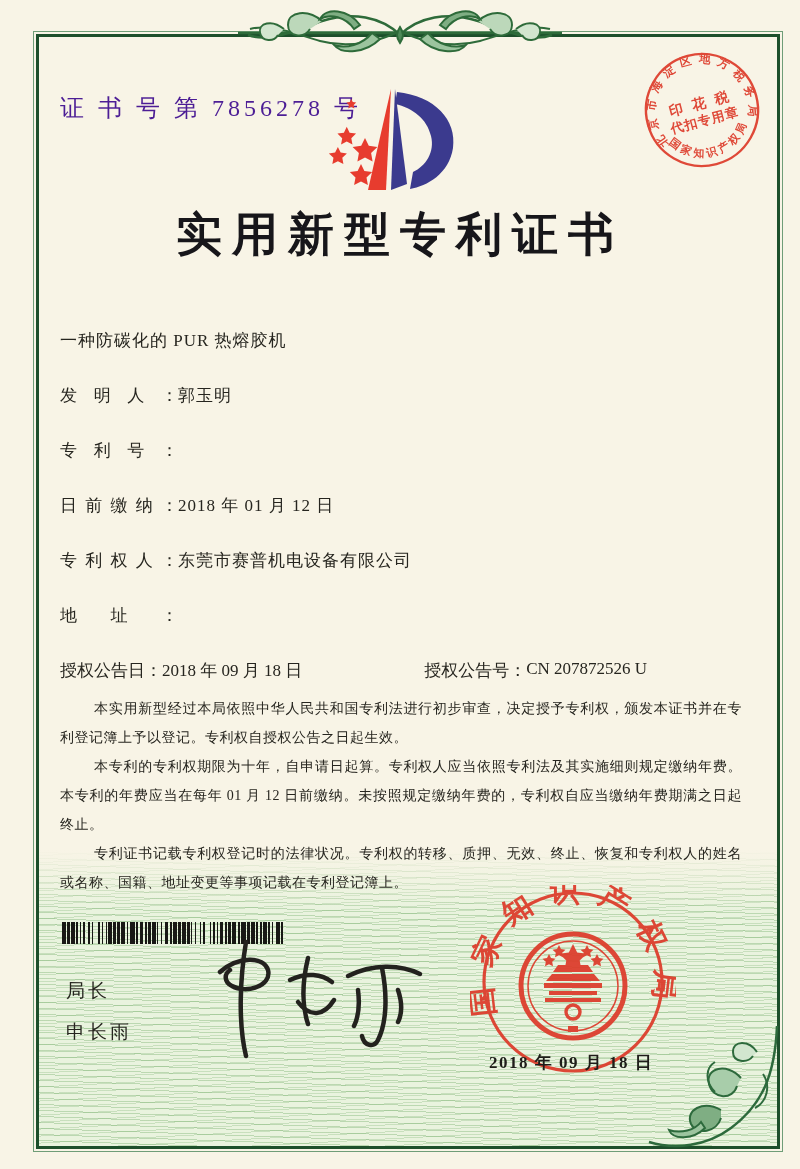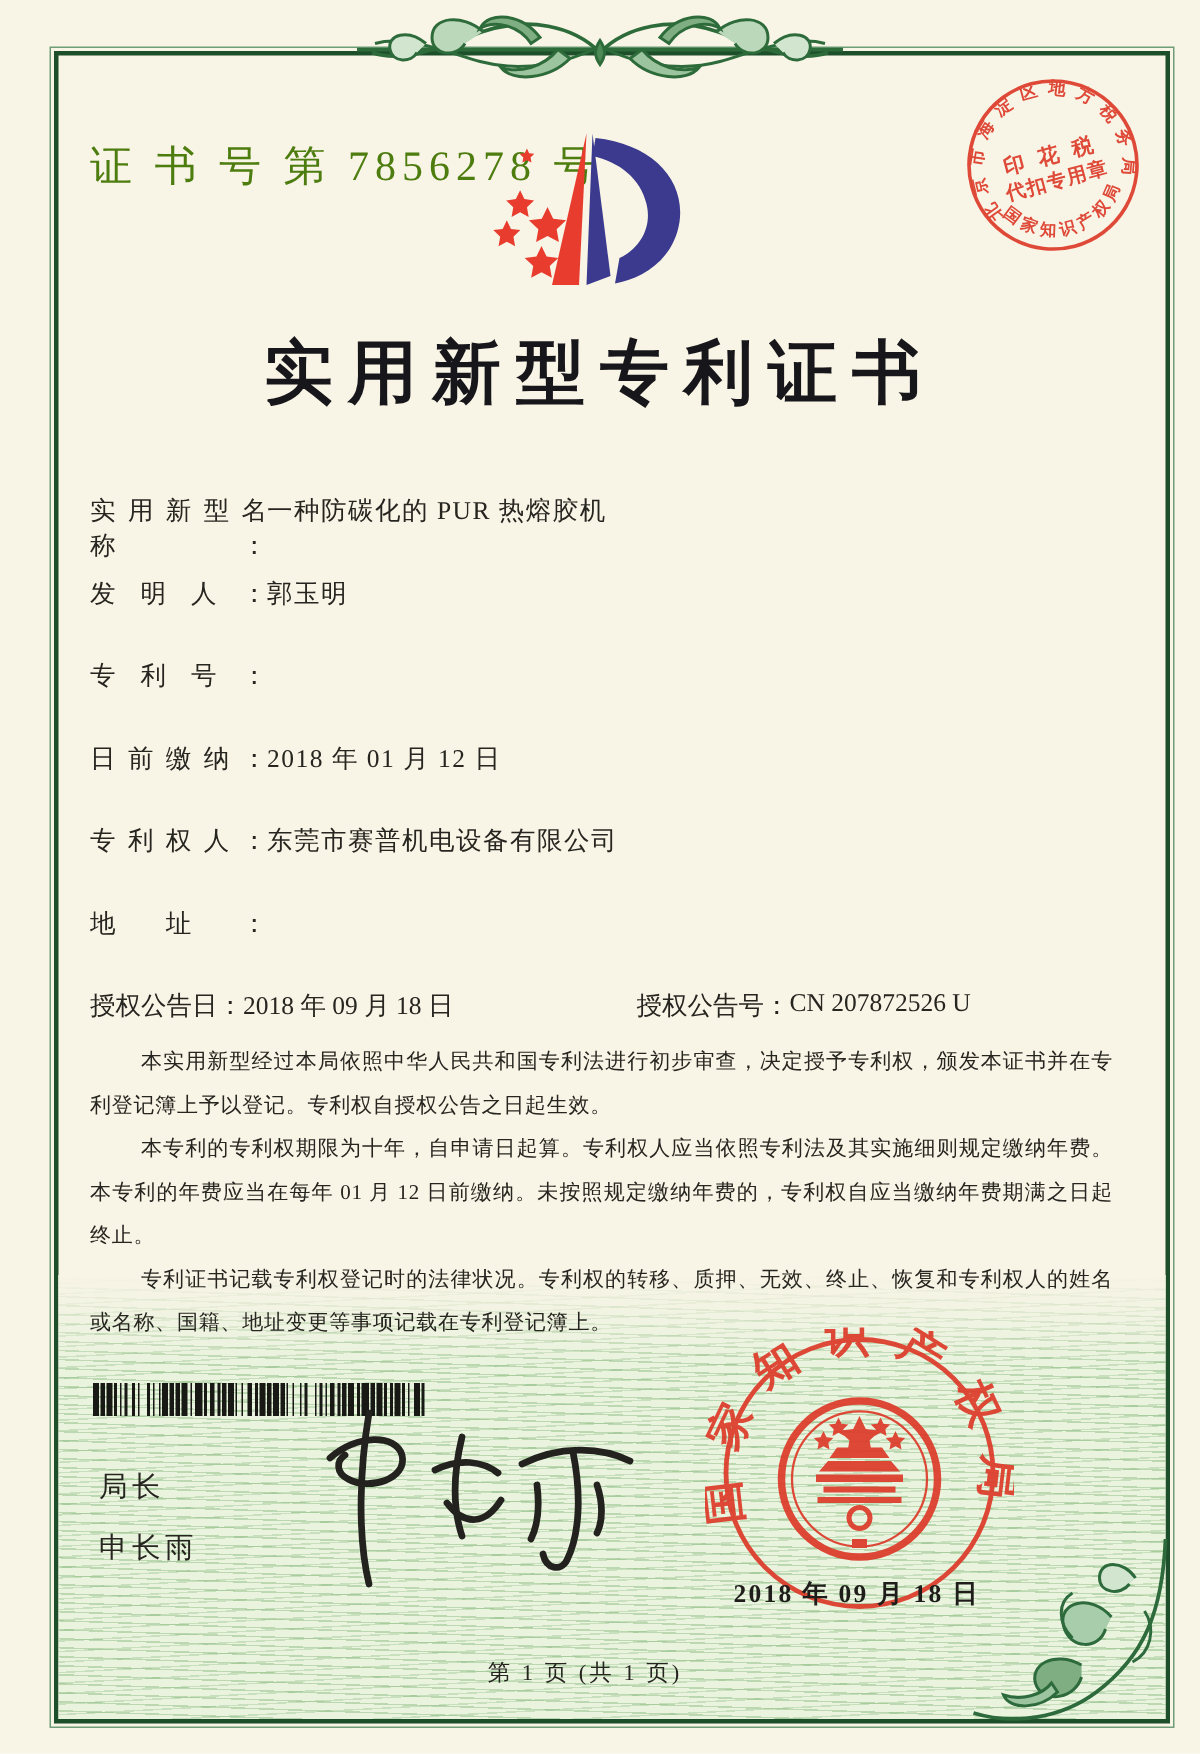--- a/index.html
+++ b/index.html
@@ -15,23 +15,23 @@
     background-color:#e9f3de;
     background-image:
       repeating-linear-gradient(2deg, rgba(255,255,255,0) 0 5px, rgba(124,178,114,.42) 5px 6px),
       repeating-linear-gradient(-3deg, rgba(255,255,255,0) 0 6px, rgba(124,178,114,.30) 6px 7px);
     z-index:1;}
   .guilloche::before{content:"";position:absolute;left:0;right:0;top:0;height:60px;
     background:linear-gradient(#f8f4e6, rgba(248,244,230,0));}
 
   .layer{position:absolute;z-index:2;}
 
-  .certno{left:60px;top:92px;font-size:28px;letter-spacing:4px;color:#4d7c0f;}
-
-  .title{left:0;top:218px;width:100%;text-align:center;font-size:46px;font-weight:bold;
+  .certno{left:60px;top:92px;font-size:24px;letter-spacing:4px;color:#4c1d95;}
+
+  .title{left:0;top:204px;width:100%;text-align:center;font-size:46px;font-weight:bold;
     letter-spacing:10px;color:#17161a;}
 
   .fields{left:60px;top:330px;width:684px;font-size:17px;line-height:1.35;}
   .frow{position:absolute;left:0;display:flex;}
   .flabel{display:inline-block;width:118px;text-align:justify;text-align-last:justify;
     flex:0 0 118px;}
   .fvalue{display:inline-block;letter-spacing:1px;}
   .addr .fvalue{width:564px;}
 
   .grantrow{left:60px;top:659px;width:684px;font-size:17px;display:flex;}
@@ -126,21 +126,20 @@
       <text font-size="11" letter-spacing="3" font-weight="bold">
         <textPath href="#stampbot" startOffset="50%" text-anchor="middle">国家知识产权局</textPath>
       </text>
     </g>
   </svg>
 
   <div class="layer title">实用新型专利证书</div>
 
   <div class="layer fields">
     <div class="frow" style="top:0">
-      <span class="flabel">实用新型名称：</span>
       <span class="fvalue">一种防碳化的 PUR 热熔胶机</span>
     </div>
     <div class="frow" style="top:55px">
       <span class="flabel">发明人：</span>
       <span class="fvalue">郭玉明</span>
     </div>
     <div class="frow" style="top:110px">
       <span class="flabel">专利号：</span>
     </div>
     <div class="frow" style="top:165px">
@@ -210,15 +209,14 @@
         <rect x="-24" y="9" width="48" height="4"></rect>
         <rect x="-28" y="16" width="56" height="4"></rect>
         <circle cx="0" cy="30" r="7" fill="none" stroke="#dd3b2a" stroke-width="3.4"></circle>
         <rect x="-5" y="44" width="10" height="6"></rect>
       </g>
     </g>
   </svg>
 
   <div class="layer sealdate">2018 年 09 月 18 日</div>
 
-  <div class="layer footer">第 1 页 (共 1 页)</div>
 
 </div>
 
 </body></html>

